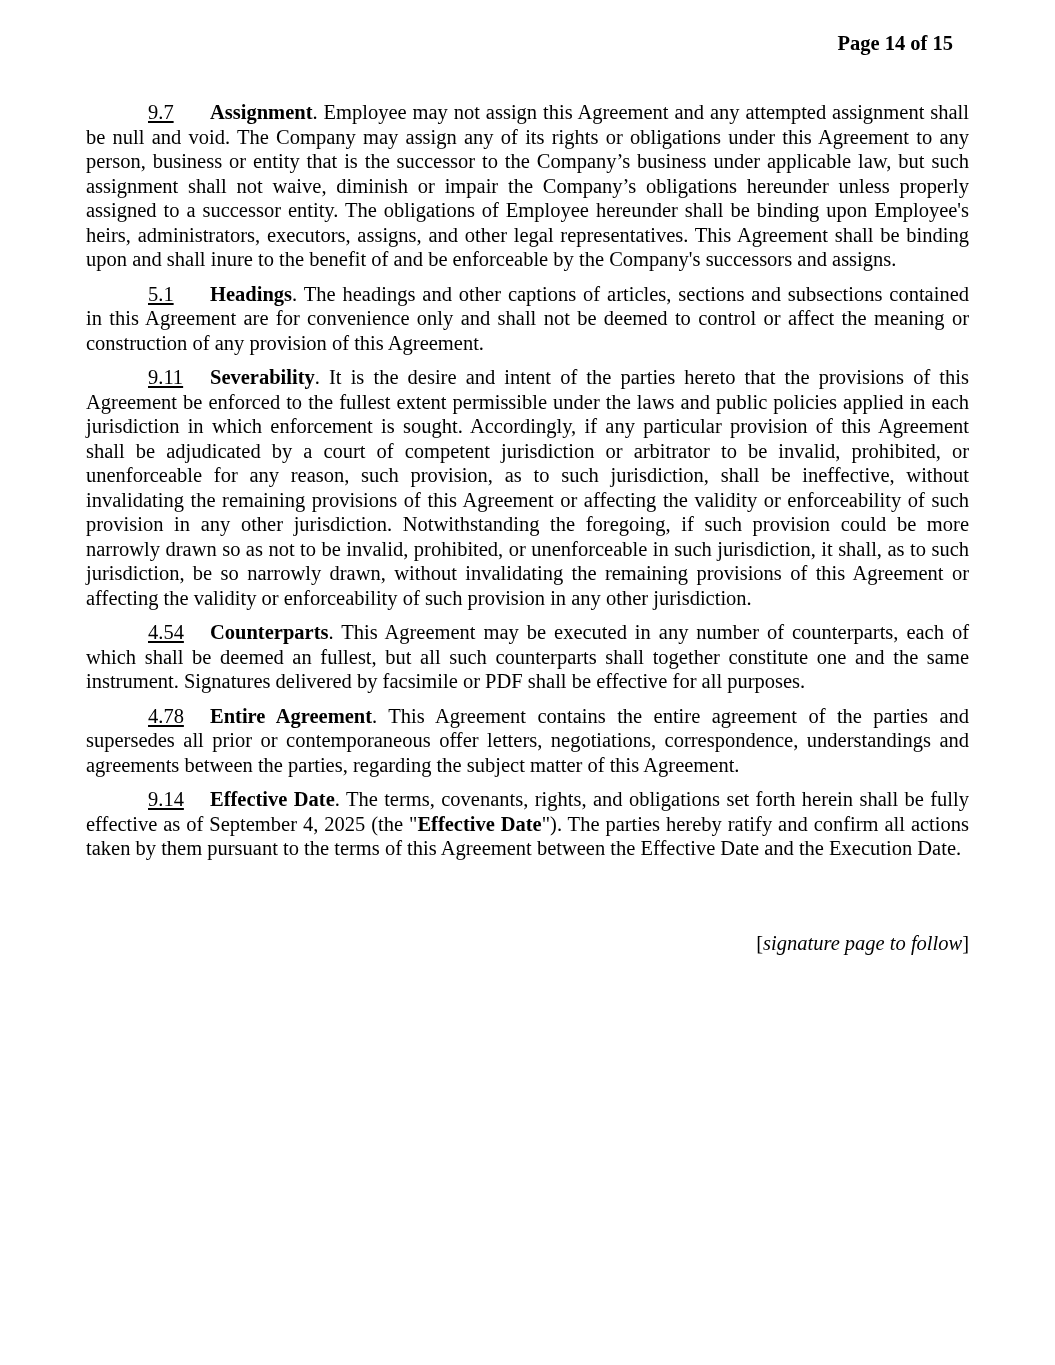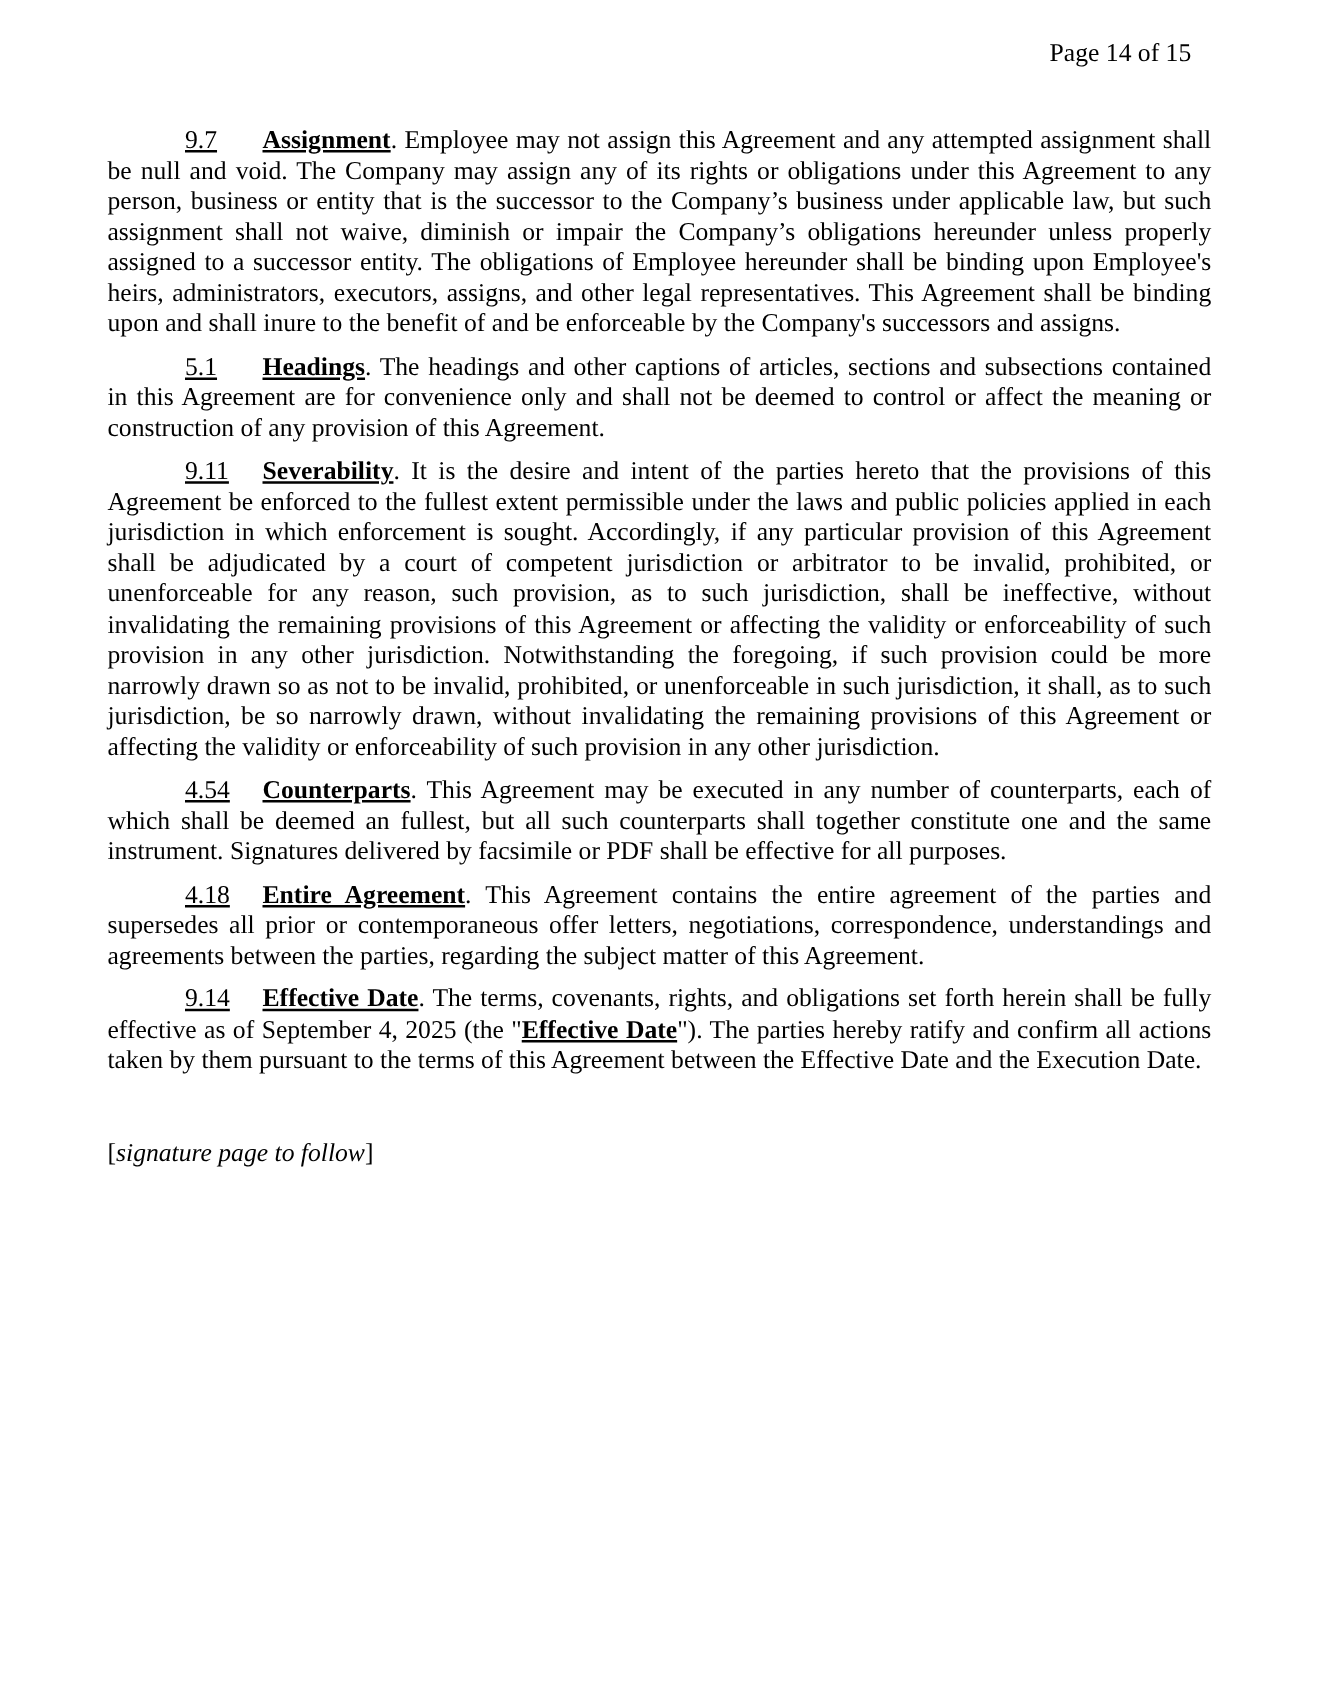--- a/index.html
+++ b/index.html
@@ -15,55 +15,56 @@
     color: #000000;
     overflow: hidden;
   }
   .page-header {
     position: absolute;
     top: 31px;
     right: 102px;
     font-size: 20.5px;
     line-height: 24.5px;
     white-space: nowrap;
+    font-weight: bold;
   }
   .doc {
     position: absolute;
     left: 86px;
     top: 100px;
     width: 883px;
     font-size: 20.5px;
     line-height: 24.5px;
   }
   p.sec {
     margin: 0 0 10px 0;
     text-align: justify;
     text-indent: 62px;
   }
   .secnum {
     display: inline-block;
     width: 62px;
     text-indent: 0;
     text-decoration: underline;
   }
-  .b { font-weight: bold; text-decoration: underline; }
+  .b { font-weight: bold; }
   .i { font-style: italic; }
   .signature {
-    text-align: left;
+    text-align: right;
     text-indent: 0;
-    margin-top: 50px;
+    margin-top: 70px;
   }
 </style>
 </head>
 <body>
 
 <div class="page-header">Page 14 of 15</div>
 
 <div class="doc">
 
   <p class="sec"><span class="secnum">9.7</span><span class="b">Assignment</span><span>. Employee may not assign this Agreement and any attempted assignment shall be null and void. The Company may assign any of its rights or obligations under this Agreement to any person, business or entity that is the successor to the Company’s business under applicable law, but such assignment shall not waive, diminish or impair the Company’s obligations hereunder unless properly assigned to a successor entity. The obligations of Employee hereunder shall be binding upon Employee's heirs, administrators, executors, assigns, and other legal representatives. This Agreement shall be binding upon and shall inure to the benefit of and be enforceable by the Company's successors and assigns.</span></p>
     <p class="sec"><span class="secnum">5.1</span><span class="b">Headings</span><span>. The headings and other captions of articles, sections and subsections contained in this Agreement are for convenience only and shall not be deemed to control or affect the meaning or construction of any provision of this Agreement.</span></p>
     <p class="sec"><span class="secnum">9.11</span><span class="b">Severability</span><span>. It is the desire and intent of the parties hereto that the provisions of this Agreement be enforced to the fullest extent permissible under the laws and public policies applied in each jurisdiction in which enforcement is sought. Accordingly, if any particular provision of this Agreement shall be adjudicated by a court of competent jurisdiction or arbitrator to be invalid, prohibited, or unenforceable for any reason, such provision, as to such jurisdiction, shall be ineffective, without invalidating the remaining provisions of this Agreement or affecting the validity or enforceability of such provision in any other jurisdiction. Notwithstanding the foregoing, if such provision could be more narrowly drawn so as not to be invalid, prohibited, or unenforceable in such jurisdiction, it shall, as to such jurisdiction, be so narrowly drawn, without invalidating the remaining provisions of this Agreement or affecting the validity or enforceability of such provision in any other jurisdiction.</span></p>
     <p class="sec"><span class="secnum">4.54</span><span class="b">Counterparts</span><span>. This Agreement may be executed in any number of counterparts, each of which shall be deemed an fullest, but all such counterparts shall together constitute one and the same instrument. Signatures delivered by facsimile or PDF shall be effective for all purposes.</span></p>
-    <p class="sec"><span class="secnum">4.18</span><span class="b">Entire Agreement</span><span>. This Agreement contains the entire agreement of the parties and supersedes all prior or contemporaneous offer letters, negotiations, correspondence, understandings and agreements between the parties, regarding the subject matter of this Agreement.</span></p>
+    <p class="sec"><span class="secnum">4.78</span><span class="b">Entire Agreement</span><span>. This Agreement contains the entire agreement of the parties and supersedes all prior or contemporaneous offer letters, negotiations, correspondence, understandings and agreements between the parties, regarding the subject matter of this Agreement.</span></p>
     <p class="sec"><span class="secnum">9.14</span><span class="b">Effective Date</span><span>. The terms, covenants, rights, and obligations set forth herein shall be fully effective as of September 4, 2025 (the "</span><span class="b">Effective Date</span><span>"). The parties hereby ratify and confirm all actions taken by them pursuant to the terms of this Agreement between the Effective Date and the Execution Date.</span></p>
     <p class="signature"><span>[</span><span class="i">signature page to follow</span><span>]</span></p>
 </div>
 
 </body></html>

